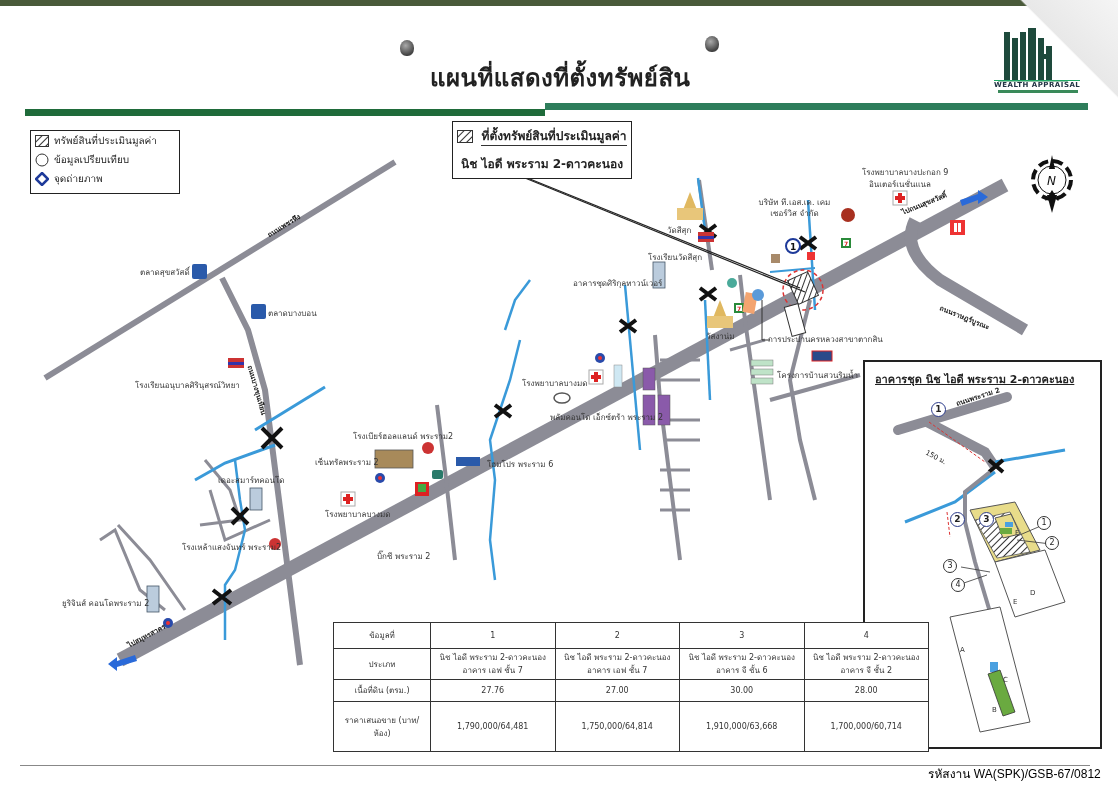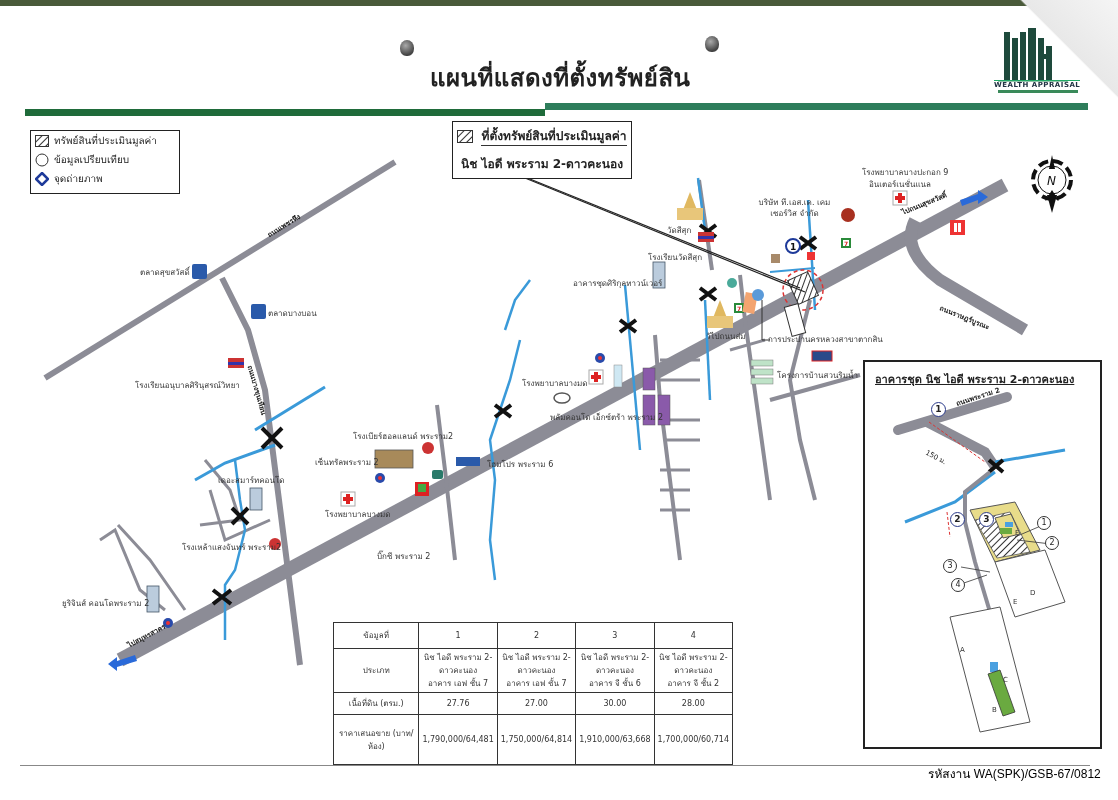--- a/index.html
+++ b/index.html
@@ -17,21 +17,21 @@
   .legend-row{display:flex;align-items:center;height:19px;padding-left:4px;}
   .legend-row span.lbl{margin-left:5px;font-weight:normal;}
   .callout{position:absolute;left:452px;top:121px;width:178px;height:56px;border:1.5px solid #222;background:#fff;font-size:12px;font-weight:bold;text-align:center;}
   .callout .r1{display:flex;align-items:center;justify-content:center;margin-top:4px;}
   .callout .r1 span{border-bottom:1px solid #333;margin-left:8px;}
   .callout .r2{margin-top:8px;}
   .map-label{position:absolute;font-size:8px;color:#333;white-space:nowrap;}
   .road-label{position:absolute;font-size:7px;font-weight:bold;color:#222;white-space:nowrap;transform-origin:left center;}
   .inset{position:absolute;left:863px;top:360px;width:235px;height:385px;border:2px solid #222;background:#fff;}
   .inset-title{position:absolute;left:10px;top:8px;font-size:11px;font-weight:bold;text-decoration:underline;white-space:nowrap;}
-  table.comp{position:absolute;left:333px;top:622px;width:400px;border-collapse:collapse;font-size:8px;color:#333;background:#fff;}
+  table.comp{position:absolute;left:333px;top:622px;width:596px;border-collapse:collapse;font-size:8px;color:#333;background:#fff;}
   table.comp td{border:1.2px solid #333;text-align:center;vertical-align:middle;padding:2px 3px;}
   table.comp td.hdr{width:90px;}
   .footer-line{position:absolute;left:20px;top:765px;width:1070px;height:1px;background:#888;}
   .footer-code{position:absolute;left:928px;top:764px;font-size:12px;color:#000000;font-family:"Liberation Sans",sans-serif;}
   .north{position:absolute;left:1027px;top:155px;width:50px;height:60px;}
   .circ-num{position:absolute;width:13px;height:13px;border-radius:50%;border:1.5px solid #2a3a8a;background:#fff;font-size:9px;font-weight:bold;text-align:center;line-height:13px;color:#222;}
   .out-num{position:absolute;width:12px;height:12px;border-radius:50%;border:1px solid #333;background:#fff;font-size:8px;text-align:center;line-height:12px;color:#222;}
   .page-curl{position:absolute;right:0;top:0;width:120px;height:120px;background:linear-gradient(225deg,#f5f5f5 0%,#e8e8e8 40%,rgba(255,255,255,0) 41%);}
 </style>
 </head>
@@ -257,21 +257,21 @@
 <div class="map-label" style="left:487px;top:458px;">โฮมโปร พระราม 6</div>
 <div class="map-label" style="left:377px;top:502px;margin-top:48px;">บิ๊กซี พระราม 2</div>
 <div class="map-label" style="left:218px;top:474px;">เดอะสมาร์ทคอนโด</div>
 <div class="map-label" style="left:182px;top:541px;">โรงเหล้าแสงจันทร์ พระราม2</div>
 <div class="map-label" style="left:62px;top:597px;">ยูริจินส์ คอนโดพระราม 2</div>
 <div class="map-label" style="left:522px;top:377px;">โรงพยาบาลบางมด</div>
 <div class="map-label" style="left:550px;top:411px;">พลัมคอนโด เอ็กซ์ตร้า พระราม 2</div>
 <div class="map-label" style="left:573px;top:277px;">อาคารชุดศิริกุลทาวน์เวอร์</div>
 <div class="map-label" style="left:648px;top:251px;">โรงเรียนวัดสีสุก</div>
 <div class="map-label" style="left:667px;top:224px;">วัดสีสุก</div>
-<div class="map-label" style="left:706px;top:330px;">วัไปถนนส่ม</div>
+<div class="map-label" style="left:706px;top:330px;">วัสงาน่ม</div>
 <div class="map-label" style="left:757px;top:197px;width:75px;white-space:normal;text-align:center;line-height:11px;">บริษัท ที.เอส.เค. เคมเซอร์วิส จำกัด</div>
 <div class="map-label" style="left:768px;top:333px;">การประปานครหลวงสาขาตากสิน</div>
 <div class="map-label" style="left:777px;top:369px;">โครงการบ้านสวนริมน้ำ</div>
 <div class="map-label" style="left:862px;top:166px;">โรงพยาบาลบางปะกอก 9</div>
 <div class="map-label" style="left:869px;top:178px;">อินเตอร์เนชั่นแนล</div>
 
 <div class="road-label" style="left:902px;top:207px;transform:rotate(-22deg);">ไปถนนสุขสวัสดิ์</div>
 <div class="road-label" style="left:128px;top:640px;transform:rotate(-28deg);">ไปสมุทรสาคร</div>
 <div class="road-label" style="left:268px;top:230px;transform:rotate(-32deg);">ถนนเพชรหึง</div>
 <div class="road-label" style="left:250px;top:360px;transform:rotate(74deg);">ถนนบางขุนเทียน</div>

